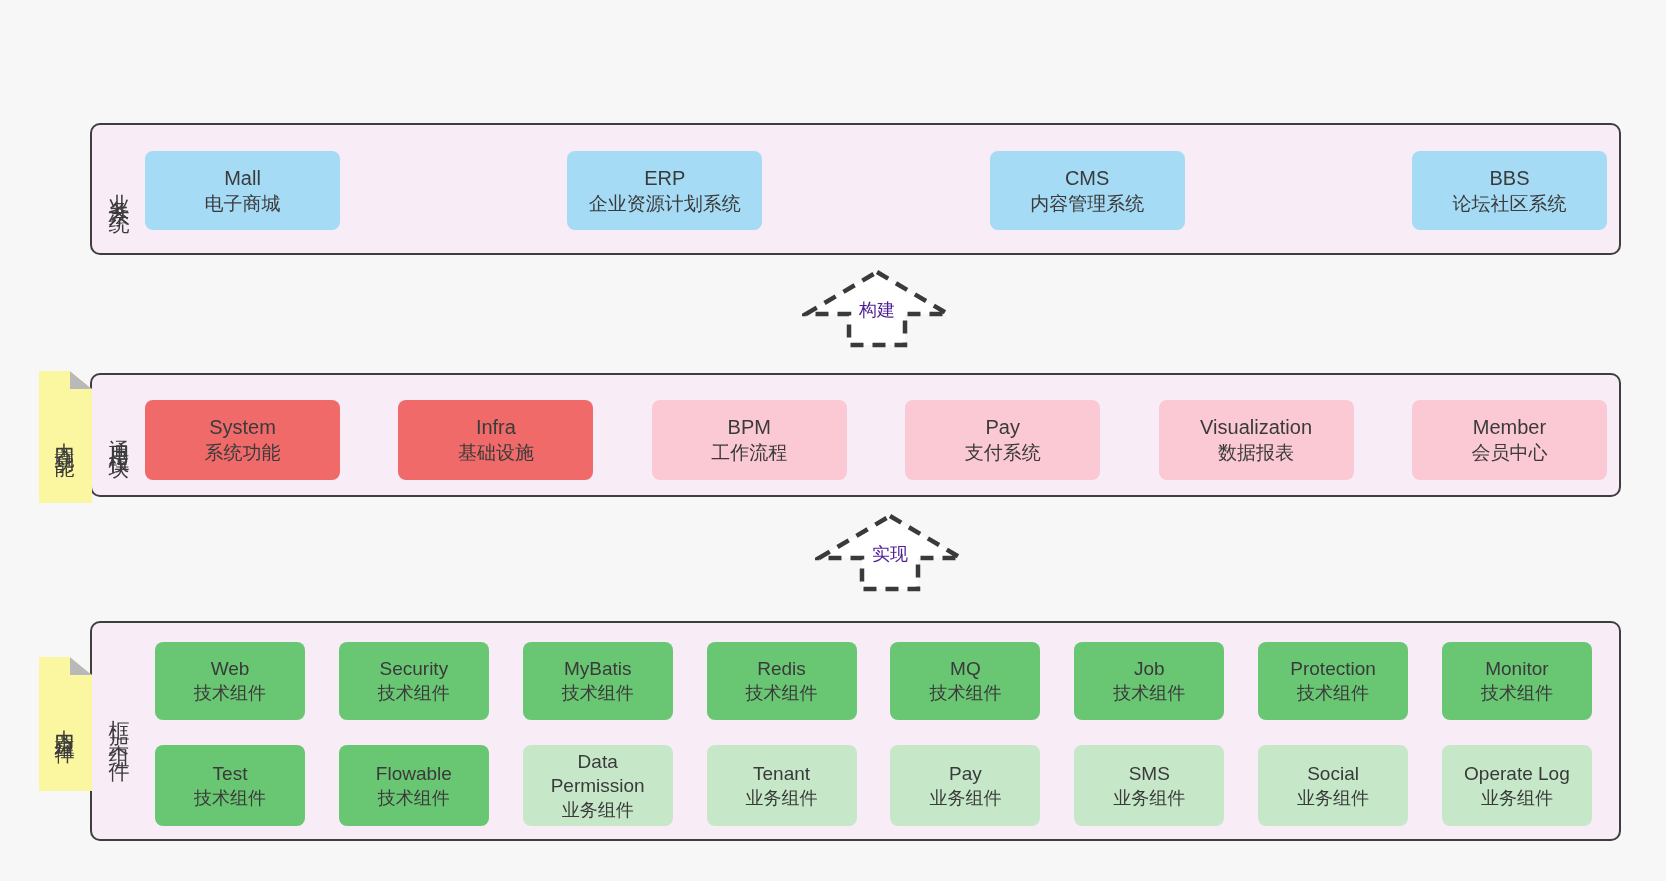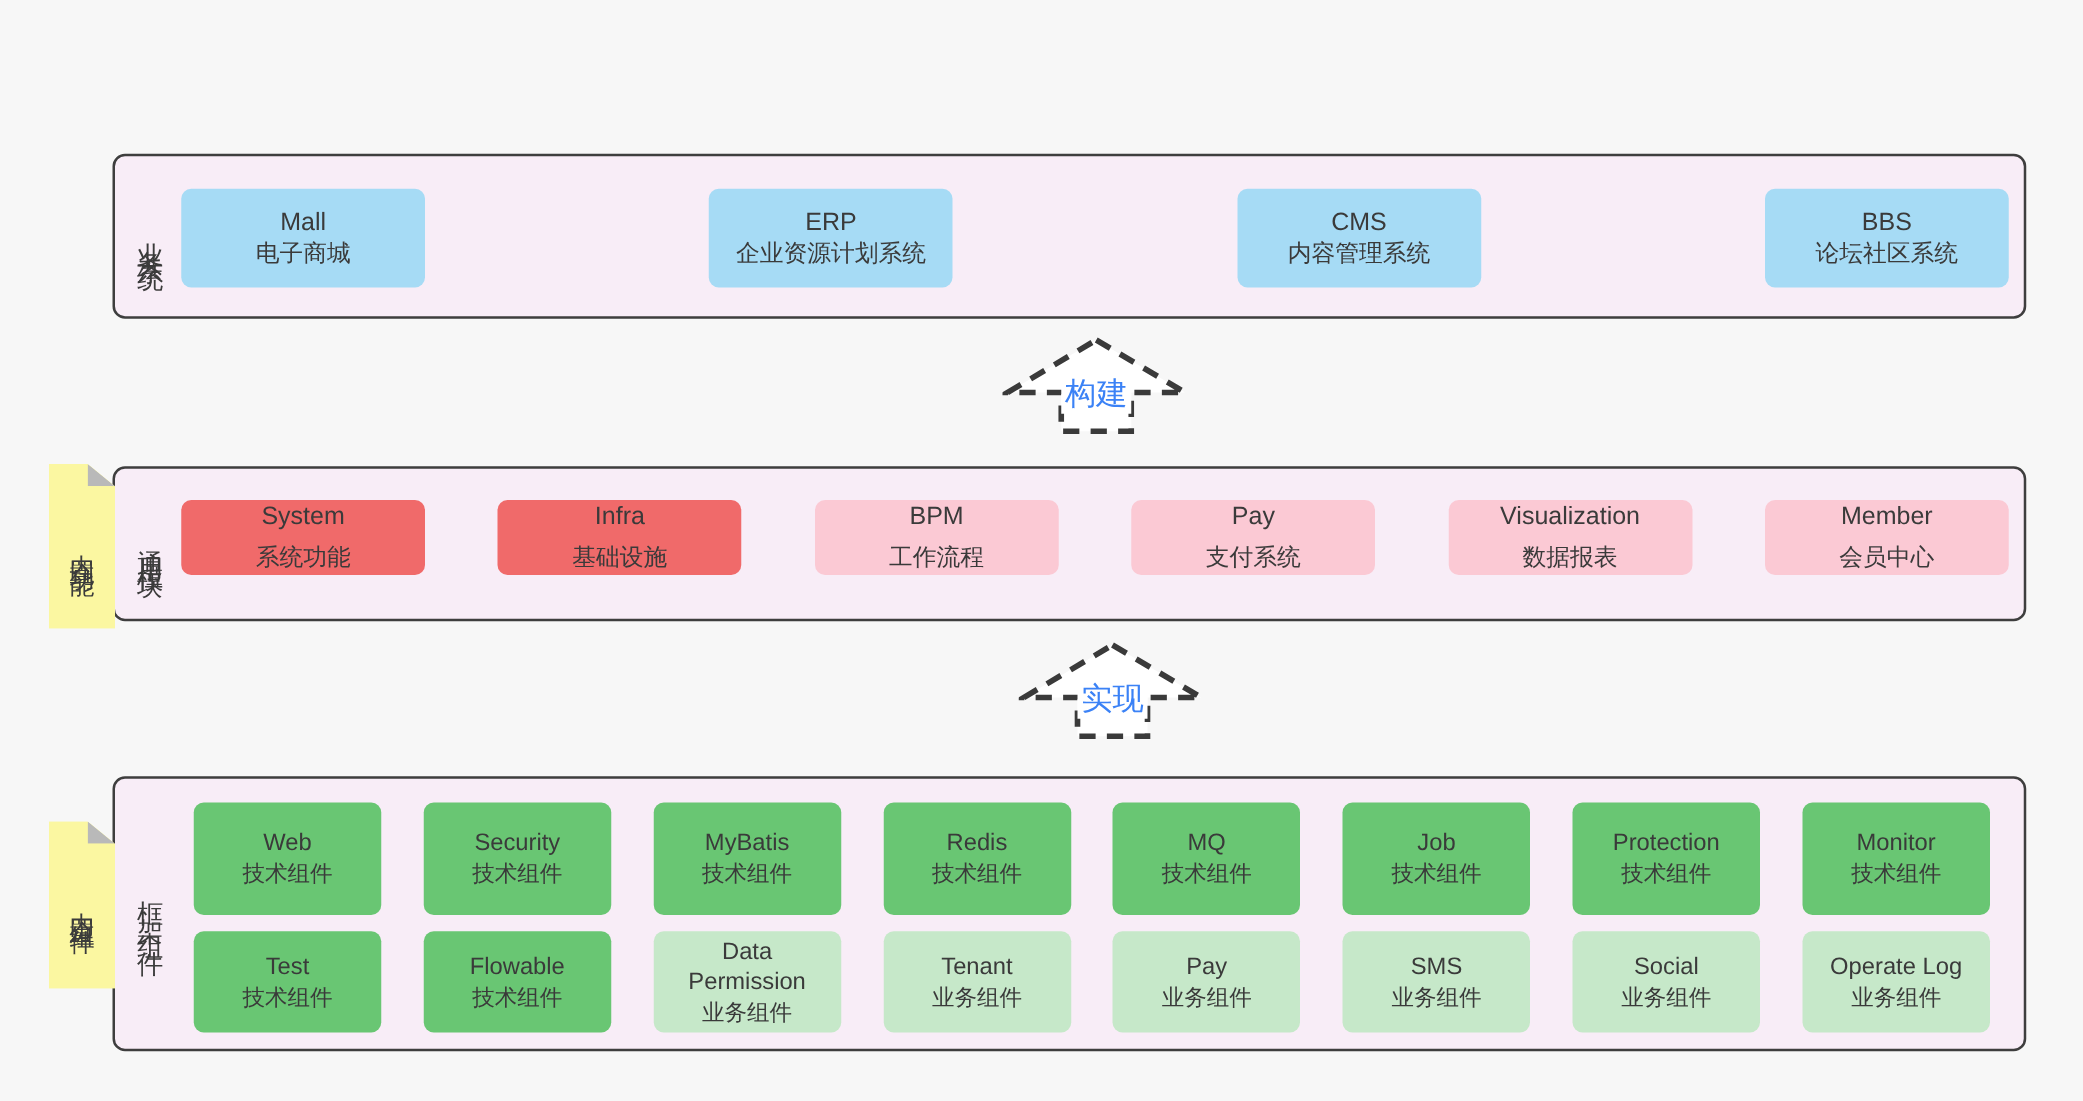--- a/index.html
+++ b/index.html
@@ -35,23 +35,23 @@
   .panel-framework .row-1{top:19px;}
   .panel-framework .row-2{top:122px;}
 
   .node{
     border-radius:8px;display:flex;flex-direction:column;
     align-items:center;justify-content:center;text-align:center;
     box-sizing:border-box;
   }
   .node-wide{width:195px;}
   .panel-business .node{height:79px;}
-  .panel-modules .node{height:60px;justify-content:space-between;}
+  .panel-modules .node{height:80px;}
   .node-narrow{width:150px;}
-  .row-1 .node{height:90px;}
+  .row-1 .node{height:78px;}
   .row-2 .node{height:81px;}
 
   .node .en{font-size:20px;line-height:26px;white-space:pre-line;}
   .node .zh{font-size:19px;line-height:26px;}
   .panel-framework .node .en{font-size:19px;line-height:24px;}
   .panel-framework .node .zh{font-size:18px;line-height:24px;}
 
   .v-blue{background:#a6dbf5;}
   .v-red{background:#f06a6a;}
   .v-pink{background:#fbc9d4;}
@@ -73,21 +73,21 @@
     writing-mode:vertical-lr;text-orientation:upright;
     font-size:20px;letter-spacing:5px;color:#3b3b3b;
   }
 
   .arrow{position:absolute;width:150px;height:80px;}
   .arrow-build{left:802px;top:268px;}
   .arrow-implement{left:815px;top:512px;text-decoration:underline;}
   .arrow svg{display:block;}
   .arrow .arrow-label{
     position:absolute;left:50%;top:30px;transform:translateX(-50%);
-    background:#ffffff;padding:0 3px;font-size:25px;color:#3b82f6;
+    background:#ffffff;padding:0 3px;font-size:18px;color:#4c1d95;
     white-space:nowrap;
   }
 </style>
 </head>
 <body>
 
 <div class="canvas">
 
   <div class="panel panel-business">
     <div class="side-label">业务系统</div>

